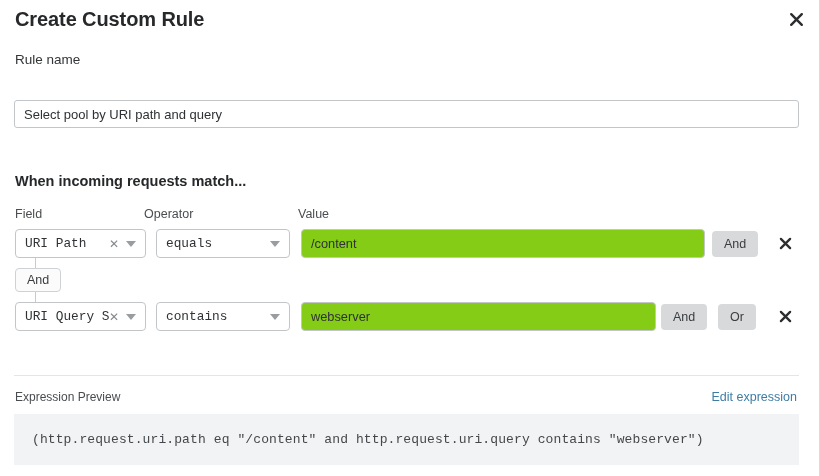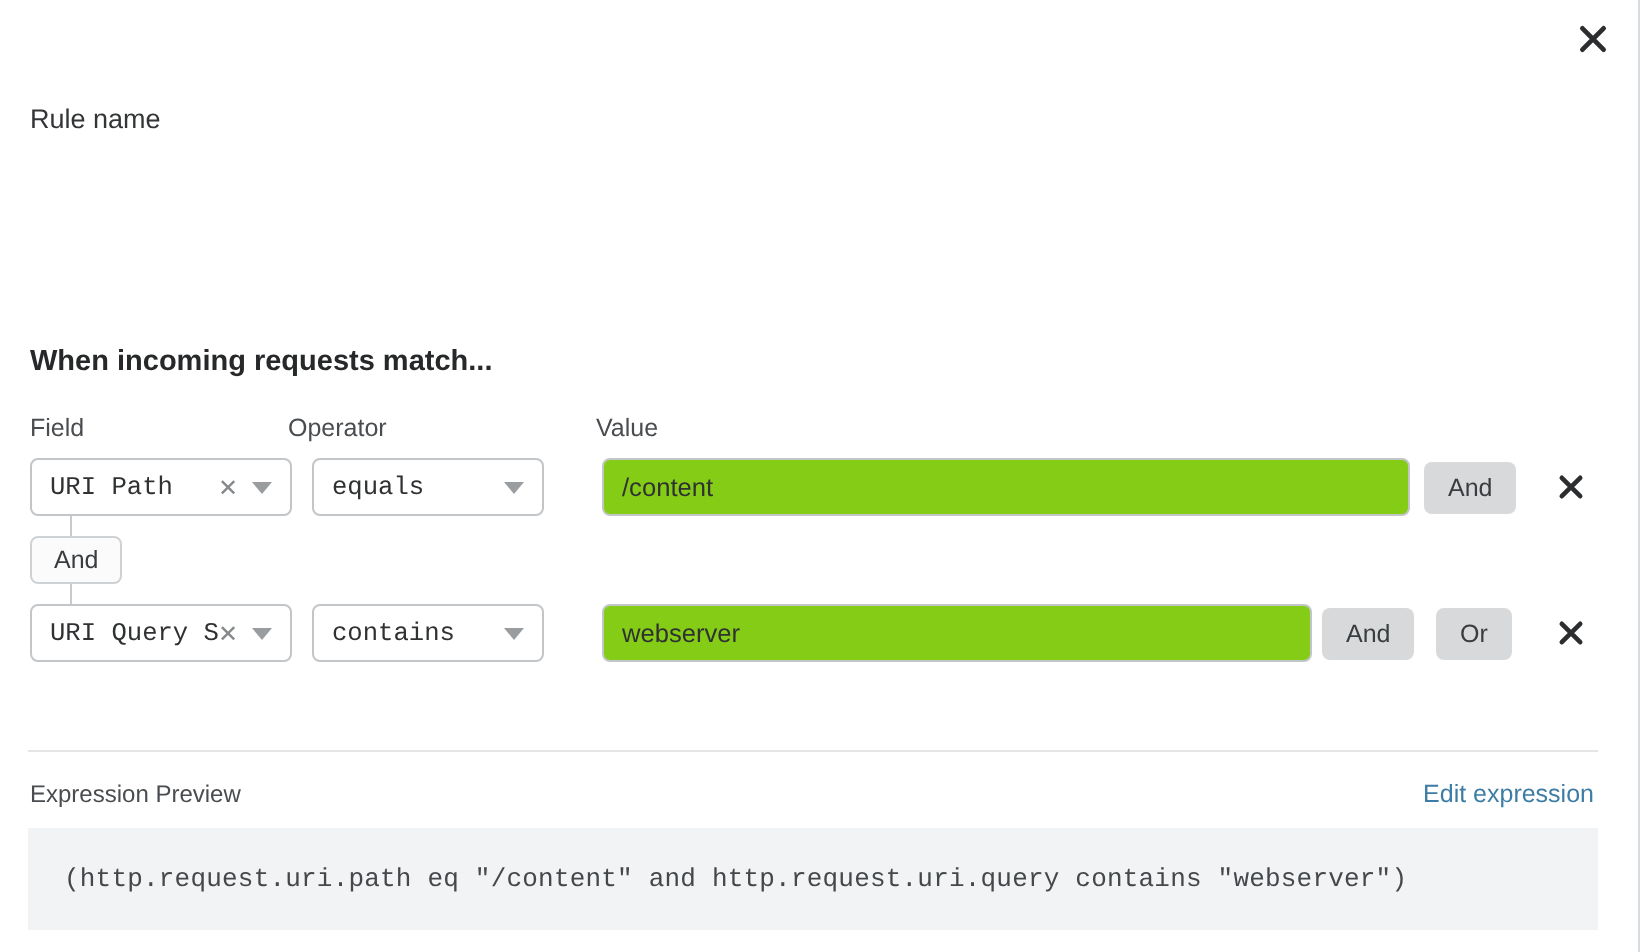--- a/index.html
+++ b/index.html
@@ -118,21 +118,21 @@
     border-radius: 4px;
     background: #fff;
     display: flex;
     align-items: center;
     cursor: pointer;
     padding: 0 6px 0 9px;
     font-size: 12.8px;
     color: #2f3133;
   }
   .select-field    { left: 14px;  width: 131px; }
-  .select-operator { left: 155px; width: 116px; justify-content: flex-end; }
+  .select-operator { left: 155px; width: 134px; justify-content: flex-end; }
 
   .select-text {
     flex: 1;
     white-space: nowrap;
     overflow: hidden;
     font-family: Liberation Mono, monospace;
   }
   .clear-x {
     color: #86898c;
     font-size: 12px;
@@ -278,27 +278,29 @@
     color: #45484b;
     white-space: nowrap;
     letter-spacing: 0.1px;
   }
 </style>
 </head>
 <body>
 
 <div class="modal">
 
+  <div class="modal-title">Create Custom Rule</div>
   <button class="close-btn">
     <svg width="15" height="15" viewBox="0 0 15 15">
       <path d="M2.2 2.2 L12.8 12.8 M12.8 2.2 L2.2 12.8" stroke="#2b2d2f" stroke-width="2.4" stroke-linecap="round"></path>
     </svg>
   </button>
 
   <div class="section-label label-rule-name">Rule name</div>
+  <input class="rule-name-input" type="text" value="Select pool by URI path and query" style="">
 
   <div class="match-heading">When incoming requests match...</div>
 
   <div class="col-head col-head-field">Field</div>
   <div class="col-head col-head-operator">Operator</div>
   <div class="col-head col-head-value">Value</div>
 
   <div class="cond-row row-1">
     <div class="select-box select-field">
       <span class="select-text">URI Path</span>

